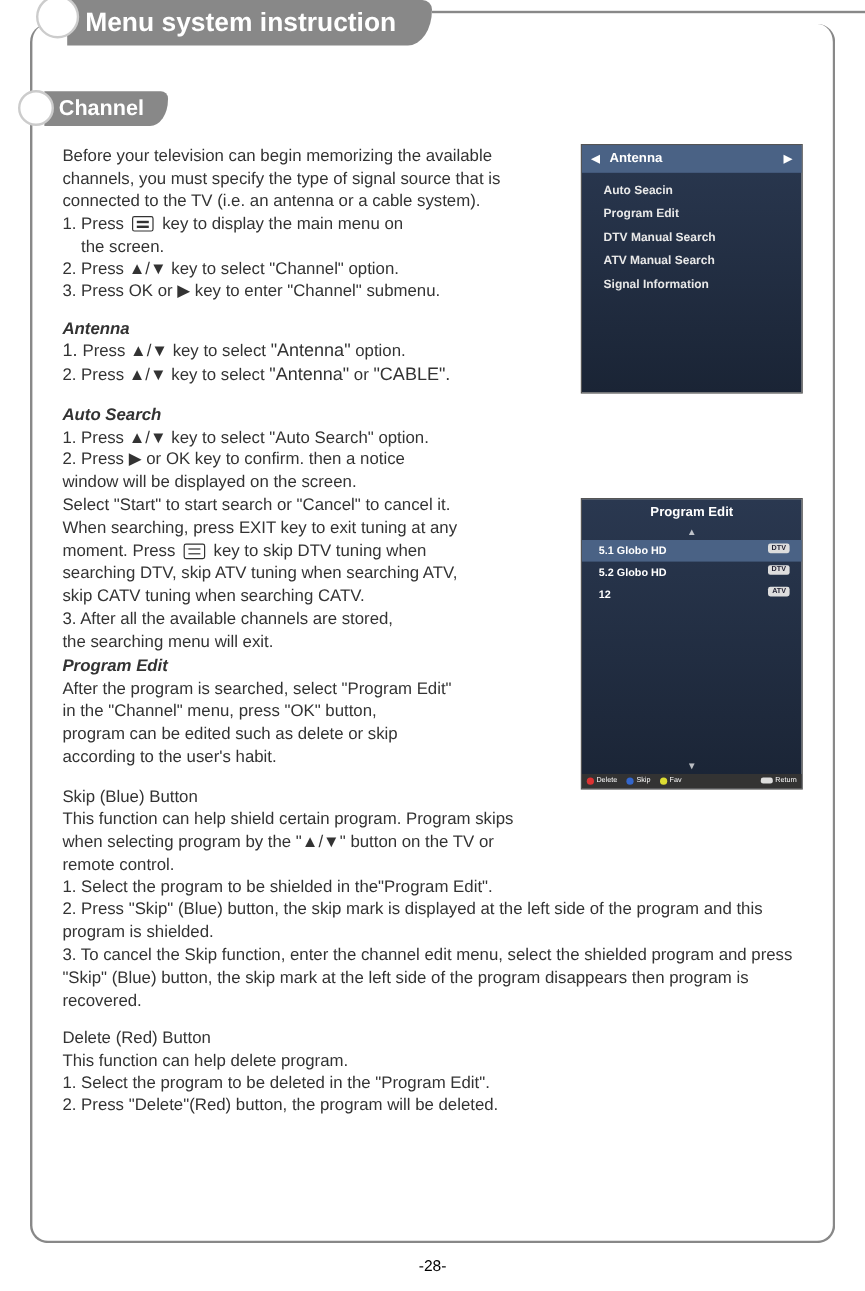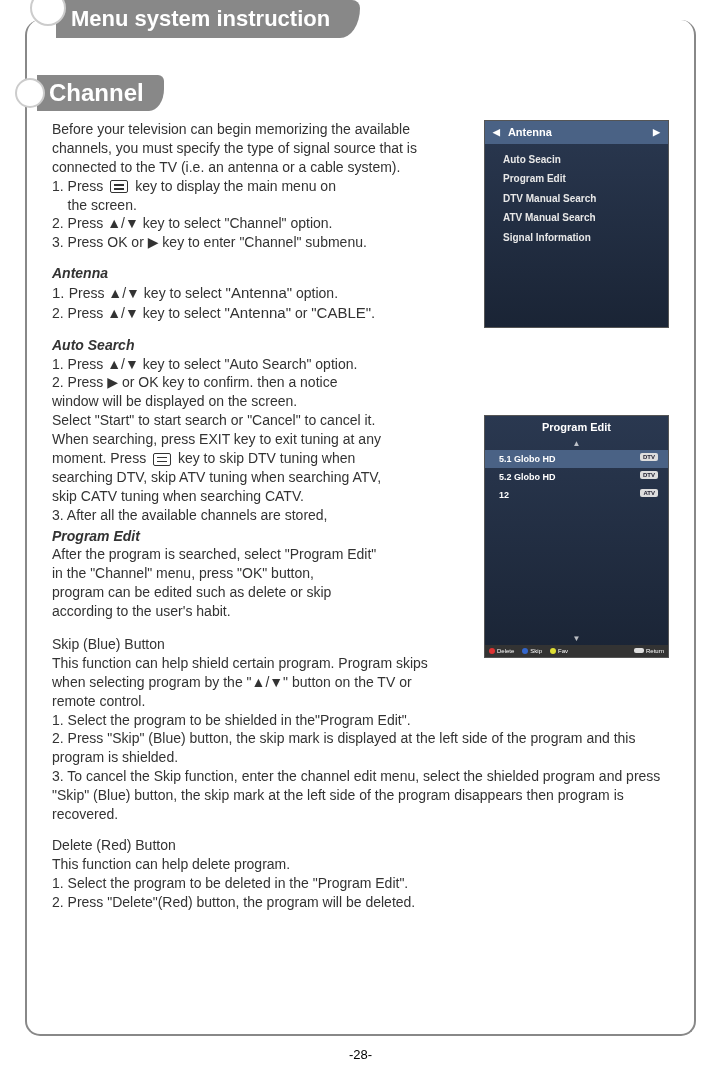--- a/index.html
+++ b/index.html
@@ -19,20 +19,21 @@
       border: 2px solid #888;
       border-radius: 15px;
       border-top: none;
     }
     .main-header {
       position: absolute;
       top: 0;
       left: 30px;
       right: 0;
       display: flex;
+      align-items: center;
     }
     .header-circle {
       width: 36px;
       height: 36px;
       border-radius: 50%;
       background: #fff;
       border: 2px solid #ccc;
       position: relative;
       z-index: 2;
       margin-top: -10px;
@@ -66,21 +67,21 @@
       width: 30px;
       height: 30px;
       border-radius: 50%;
       background: #fff;
       border: 2px solid #ccc;
       z-index: 2;
     }
     .sub-tab {
       background: #888;
       color: #fff;
-      font-size: 24px;
+      font-size: 18px;
       font-weight: bold;
       padding: 4px 20px 4px 12px;
       border-top-right-radius: 6px;
       border-bottom-right-radius: 15px 22px;
       margin-left: -8px;
       z-index: 1;
     }
     .content {
       position: absolute;
       top: 100px;
@@ -255,20 +256,21 @@
       <p>2. Press ▶ or OK key to confirm. then a notice</p>
       <p>window will be displayed on the screen.</p>
       <p>Select "Start" to start search or "Cancel" to cancel it.</p>
       <p>When searching, press EXIT key to exit tuning at any</p>
       <p>
         <span>moment. Press </span><span class="menu-icon"></span><span> key to skip DTV tuning when</span>
       </p>
       <p>searching DTV, skip ATV tuning when searching ATV,</p>
       <p>skip CATV tuning when searching CATV.</p>
       <p>3. After all the available channels are stored,</p>
+      <p>the searching menu will exit.</p>
     </div>
 
     <div class="section-title2">Program Edit</div>
     <div class="tight">
       <p>After the program is searched, select "Program Edit"</p>
       <p>in the "Channel" menu, press "OK" button,</p>
       <p>program can be edited such as delete or skip</p>
       <p>according to the user's habit.</p>
     </div>
 

